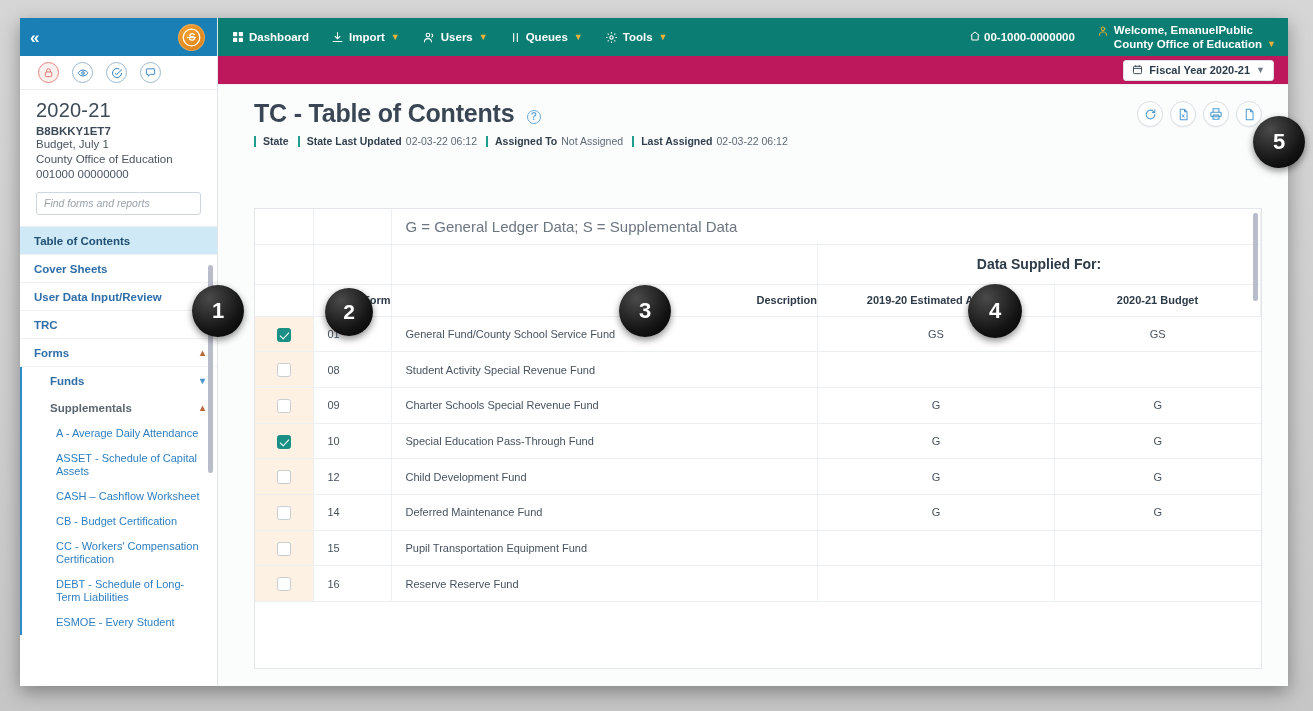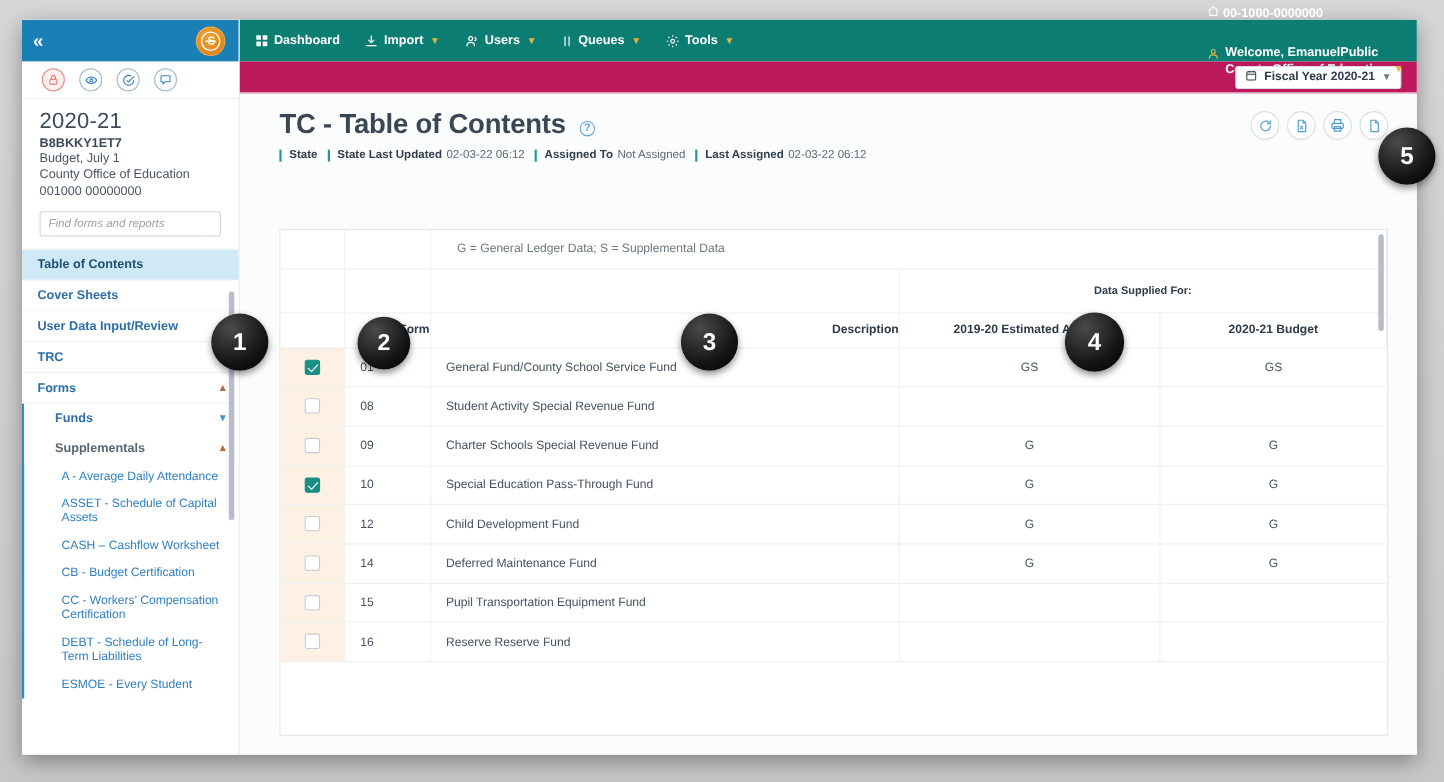--- a/index.html
+++ b/index.html
@@ -109,21 +109,21 @@
     display: flex; align-items: center; padding: 0 12px 0 14px;
     color: #fff;
   }
   .topnav {
     display: flex; align-items: center; gap: 5px;
     font-size: 11.5px; font-weight: 700; color: #fff;
     margin-right: 22px; cursor: pointer; white-space: nowrap;
   }
   .topnav .gchev { color: #e8b33a; font-size: 9px; margin-left: 1px; }
   .topnav svg { display:block; }
-  #topbar-right { margin-left: auto; display: flex; gap: 22px; flex-direction: column; }
+  #topbar-right { margin-left: auto; display: flex; align-items: center; gap: 22px; }
   #agency-id {
     display:flex; align-items:center; gap:3px;
     font-size: 11.5px; font-weight: 700; color:#fff; cursor:pointer;
   }
   #user-block {
     display:flex; align-items:flex-start; gap:5px;
     font-size: 11.5px; font-weight: 700; line-height: 1.25; cursor: pointer;
     text-align: left;
   }
   #user-block .ublines { display:flex; flex-direction:column; }
@@ -180,24 +180,24 @@
   }
   table { width: 100%; border-collapse: collapse; table-layout: fixed; }
   col.c-chk { width: 58px; }
   col.c-form { width: 78px; }
   col.c-desc { width: auto; }
   col.c-est { width: 237px; }
   col.c-bud { width: 206px; }
 
   td, th { border-bottom: 1px solid #edf0f2; border-right: 1px solid #edf0f2; }
   tr.note-row td { height: 35px; }
-  .note-text { font-size: 11px; color: #6b7680; padding-left: 24px; }
+  .note-text { font-size: 15px; color: #6b7680; padding-left: 14px; }
   tr.group-row td { height: 40px; }
   .group-text {
-    font-size: 10px; font-weight: 700; color:#2e3b48; text-align:center;
+    font-size: 14px; font-weight: 700; color:#2e3b48; text-align:center;
   }
   tr.head-row td { height: 32px; }
   .hcell { font-size: 11px; font-weight: 700; color: #2e3b48; }
   .hcell.left { padding-left: 22px; text-align: right; }
   .hcell.center { text-align: center; }
 
   tr.data-row { height: 35.7px; }
   td.chk-cell { background: #fdf1e3; text-align: center; vertical-align: middle; }
   td.form-cell { font-size: 11px; color: #46525f; padding-left: 14px; }
   td.desc-cell { font-size: 11px; color: #46525f; padding-left: 14px; }

